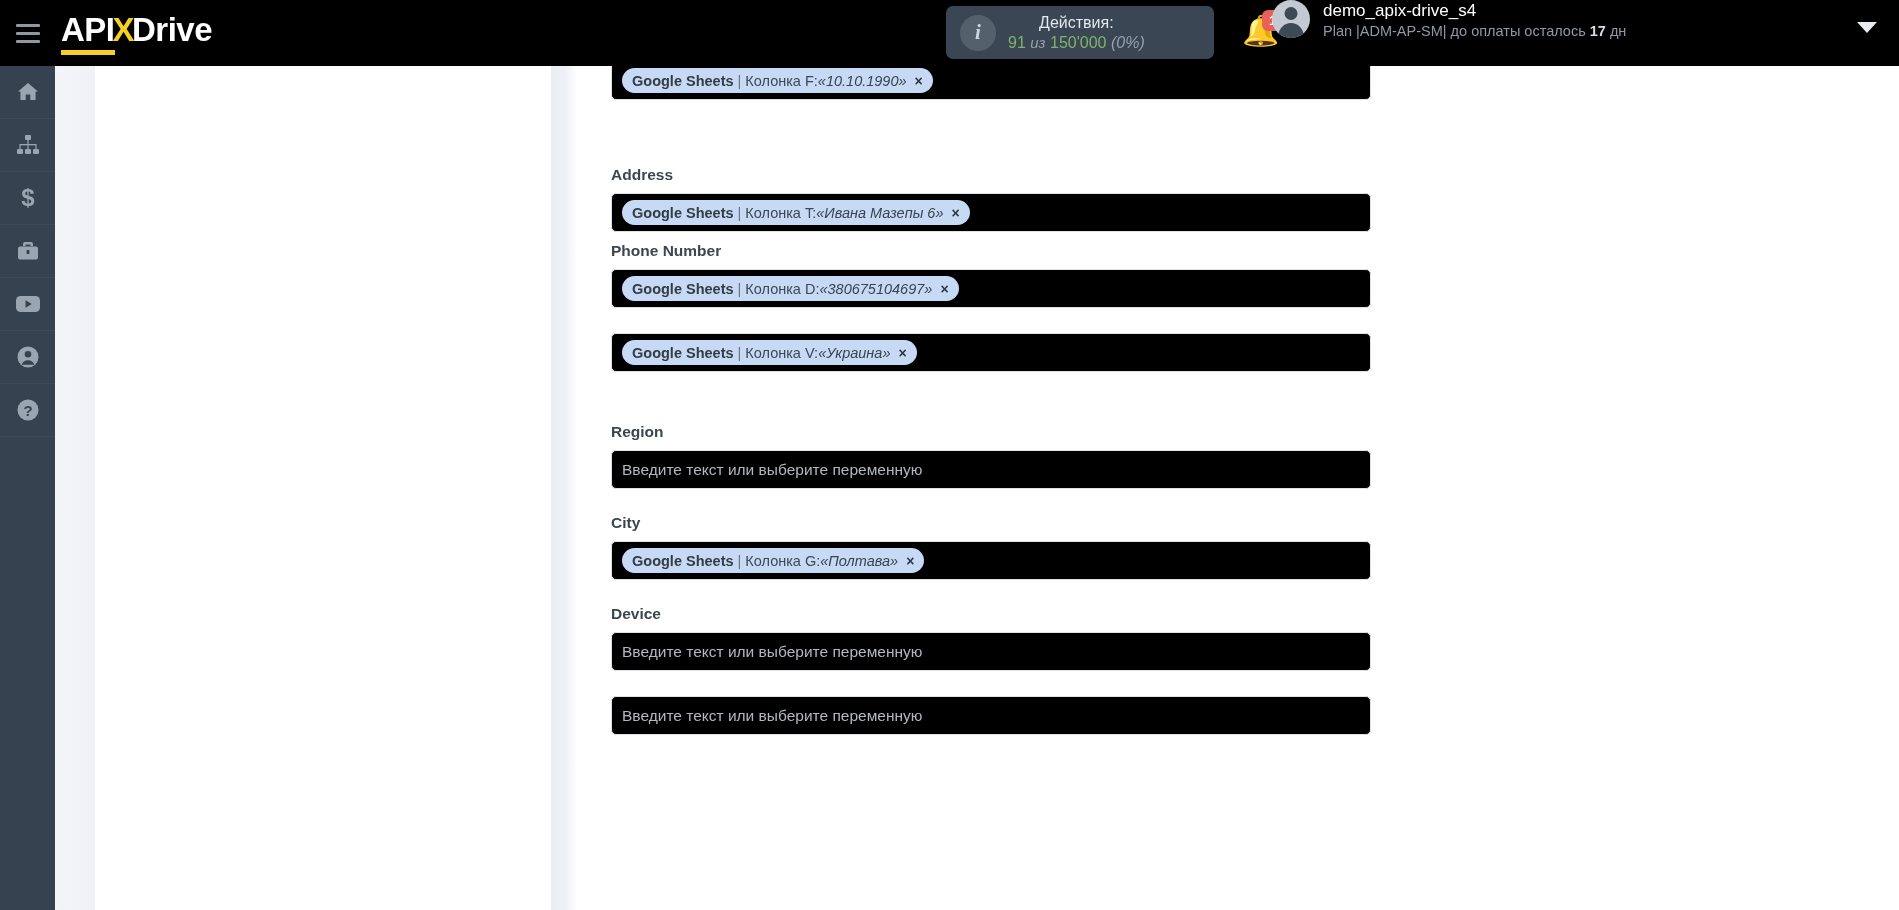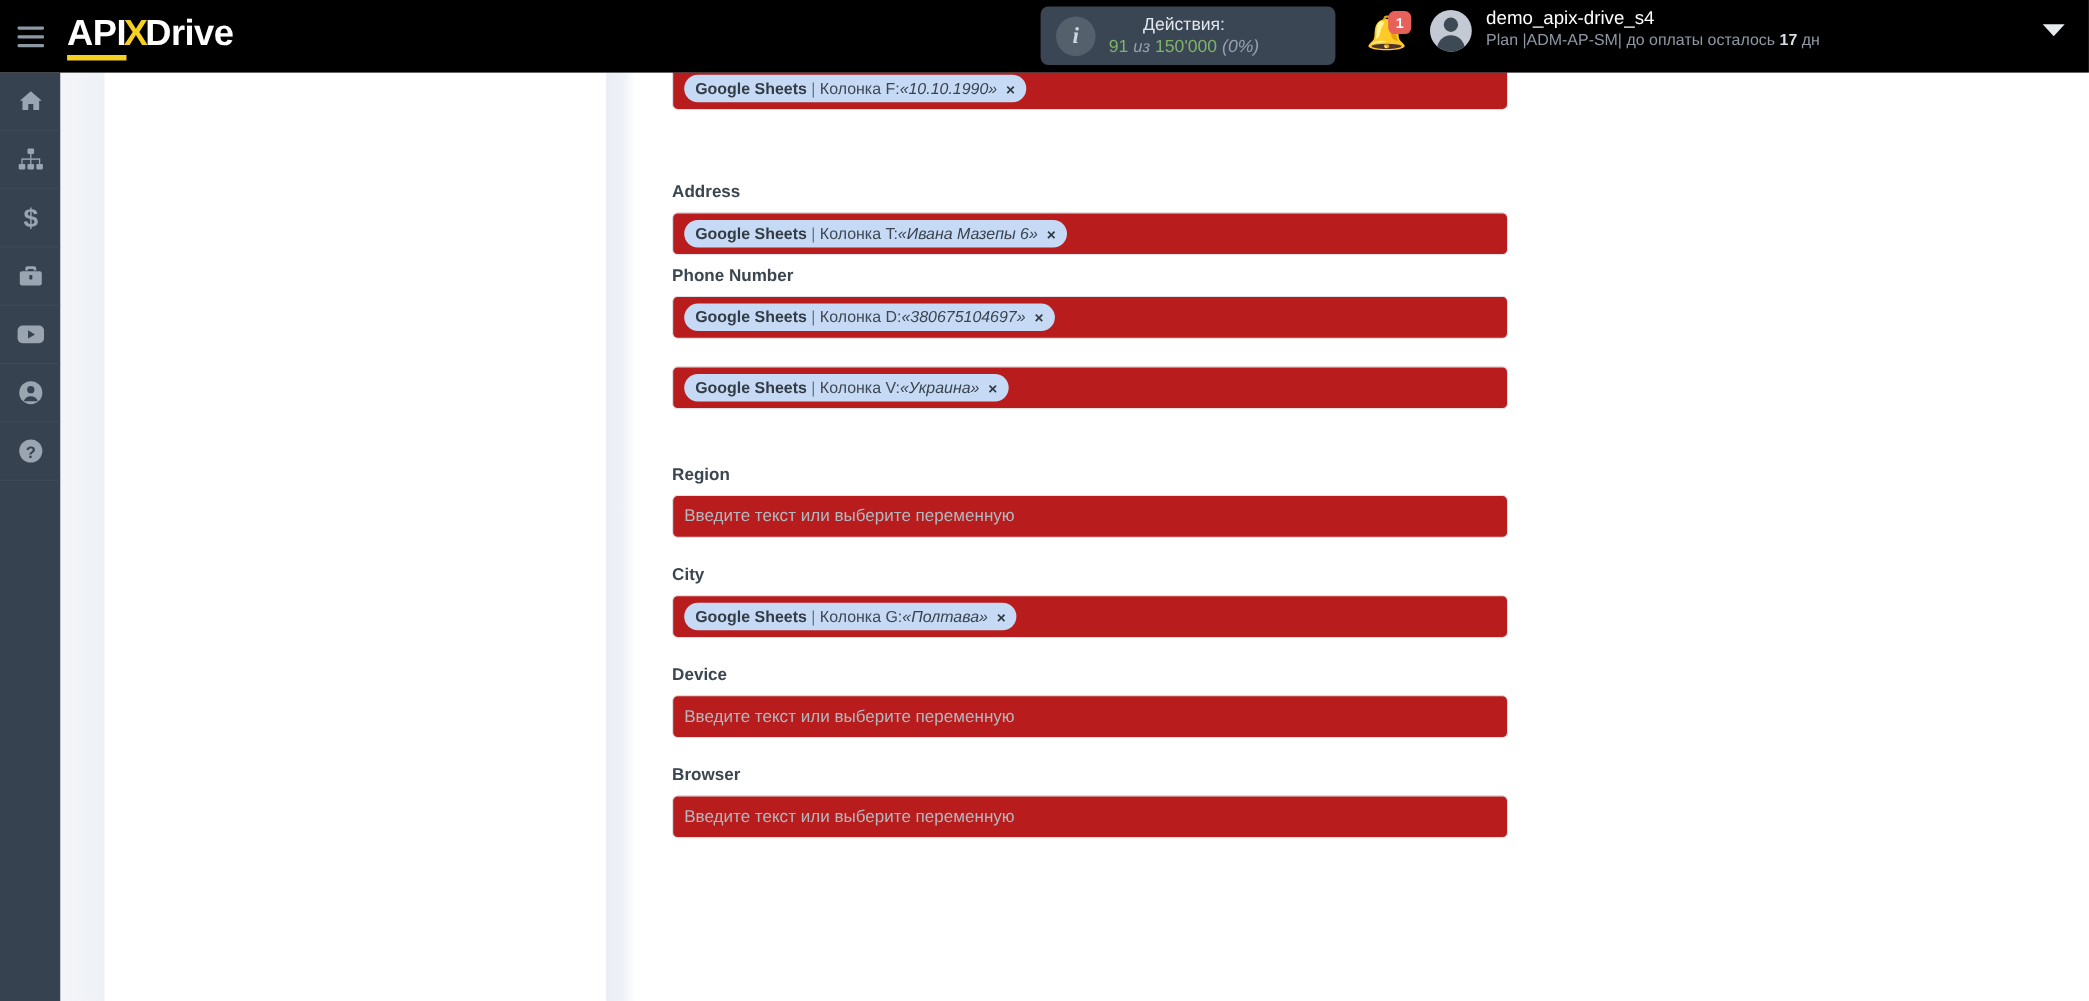--- a/index.html
+++ b/index.html
@@ -73,22 +73,22 @@
   }
   .bell-badge {
     position: absolute; left: 22px; top: 0px;
     min-width: 21px; height: 21px; padding: 0 5px;
     background: #e8605a; border-radius: 6px;
     color: #fff; font-size: 13px; font-weight: bold;
     display: flex; align-items: center; justify-content: center;
   }
 
   .account {
-    position: absolute; left: 1300px; top: 0; height: 47px;
-    display: flex; align-items: flex-end; cursor: pointer;
+    position: absolute; left: 1272px; top: 0; height: 47px;
+    display: flex; align-items: flex-start; cursor: pointer;
   }
   .avatar {
     width: 38px; height: 38px; border-radius: 50%;
     background: #c3cad3; position: relative; overflow: hidden;
     flex: 0 0 auto;
   }
   .avatar::before {
     content: ""; position: absolute; left: 50%; top: 7px;
     transform: translateX(-50%);
     width: 13px; height: 13px; border-radius: 50%; background: #3d4954;
@@ -146,21 +146,21 @@
   }
   .field { position: absolute; left: 33px; width: 760px; }
   .flabel {
     font-size: 15.5px; font-weight: bold; color: #3c4650;
     margin-bottom: 9px; white-space: nowrap;
   }
   .flabel .hint { color: #a9b0b8; font-weight: normal; }
   .fbox {
     width: 760px; height: 39px;
     border: 1px solid #dfe3e8; border-radius: 5px;
-    background: #b91c1c;
+    background: #000000;
     display: flex; align-items: center;
     padding: 0 10px; cursor: text;
   }
   .placeholder { color: #b3b8bf; font-size: 15.5px; }
   .chip {
     display: inline-flex; align-items: center;
     background: #c6daf5; border-radius: 13px;
     height: 25px; padding: 0 10px;
     font-size: 14.5px; color: #3f4852;
     white-space: nowrap;
@@ -388,22 +388,18 @@
     <div class="flabel">
       <span>Device</span>
       <span class="hint"></span>
     </div>
     <div class="fbox">
       <span class="placeholder">Введите текст или выберите переменную</span>
     </div>
   </div>
 
   <div class="field" style="top:630px;">
-    <div class="flabel">
-      <span>Browser</span>
-      <span class="hint"></span>
-    </div>
     <div class="fbox">
       <span class="placeholder">Введите текст или выберите переменную</span>
     </div>
   </div>
 
 </div>
 
 </body></html>

